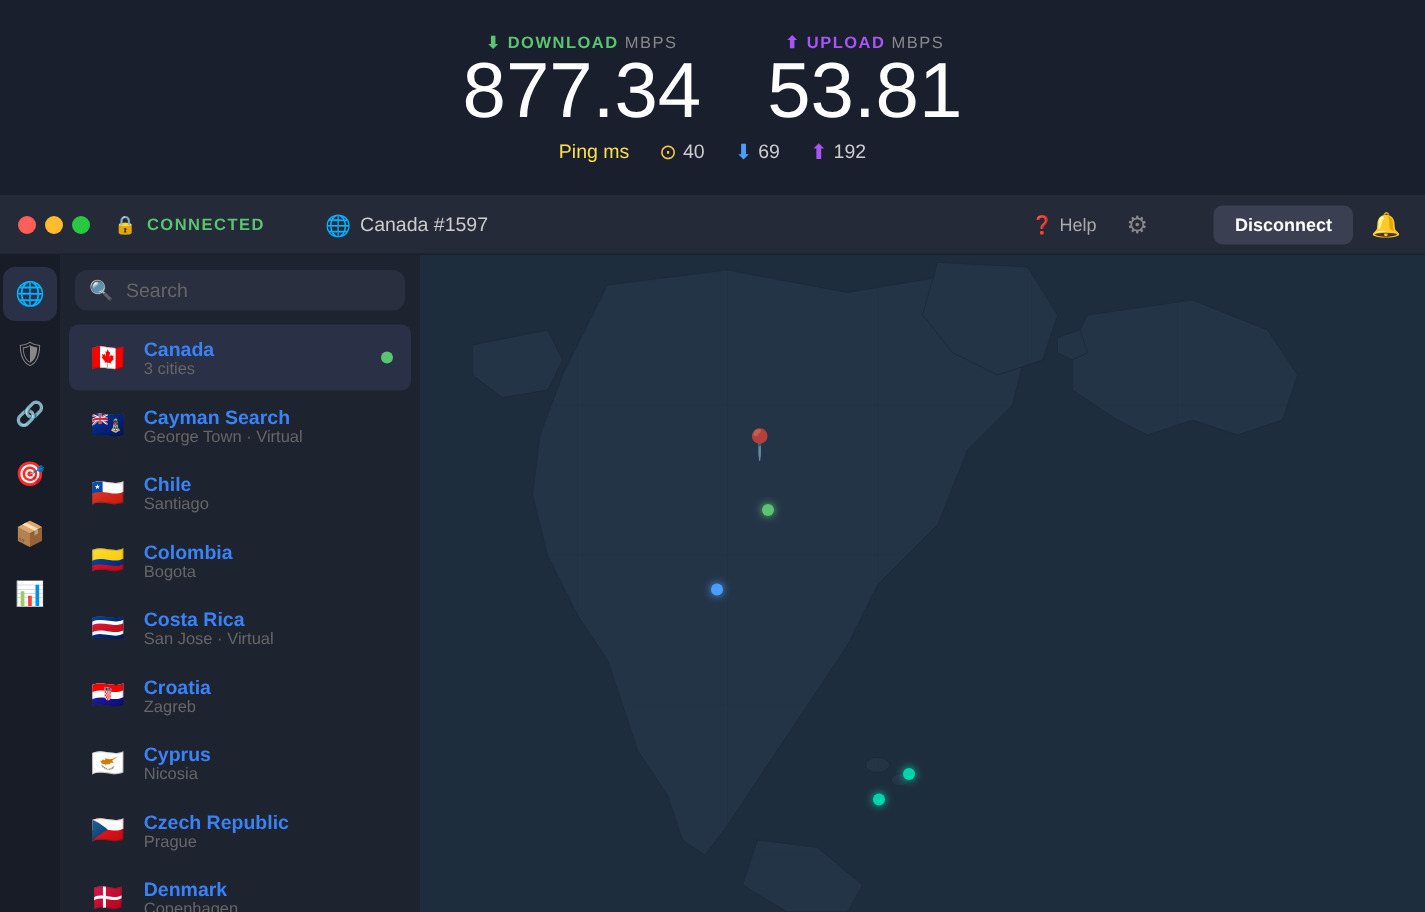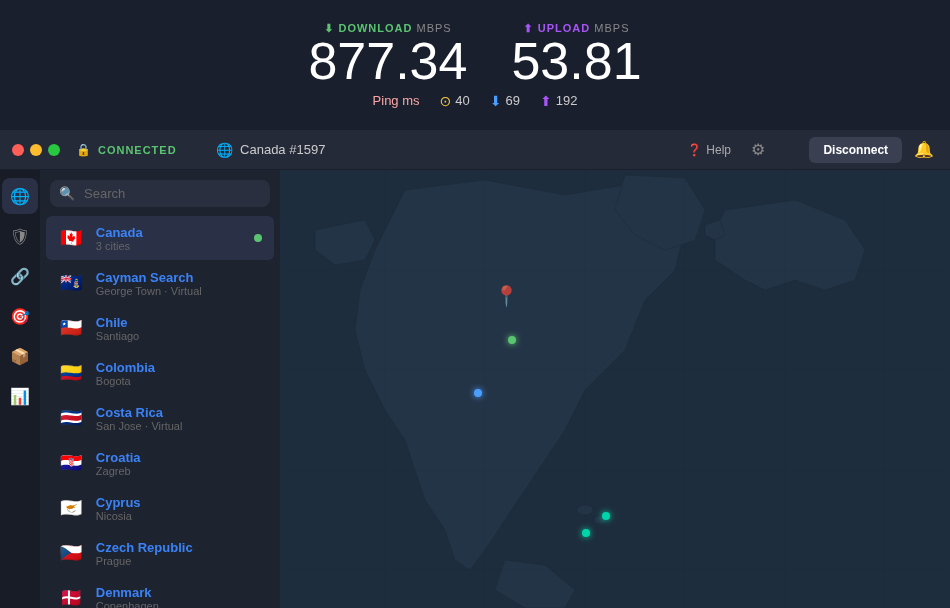--- a/index.html
+++ b/index.html
@@ -45,21 +45,21 @@
       color: #fff;
       line-height: 1;
     }
     .ping-row {
       display: flex;
       align-items: center;
       gap: 20px;
       font-size: 13px;
       color: #999;
     }
-    .ping-row .ping-label { color: #fca5a5; }
+    .ping-row .ping-label { color: #fde047; }
     .ping-item {
       display: flex;
       align-items: center;
       gap: 4px;
       color: #ccc;
     }
     .ping-icon { font-size: 14px; }
     .ping-icon.gold { color: #f5c842; }
     .ping-icon.blue { color: #4a9eff; }
     .ping-icon.purple { color: #a855f7; }

